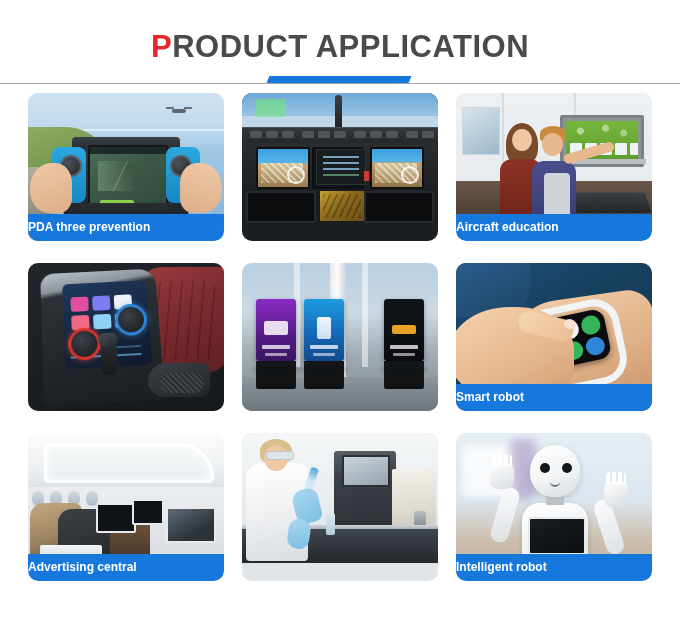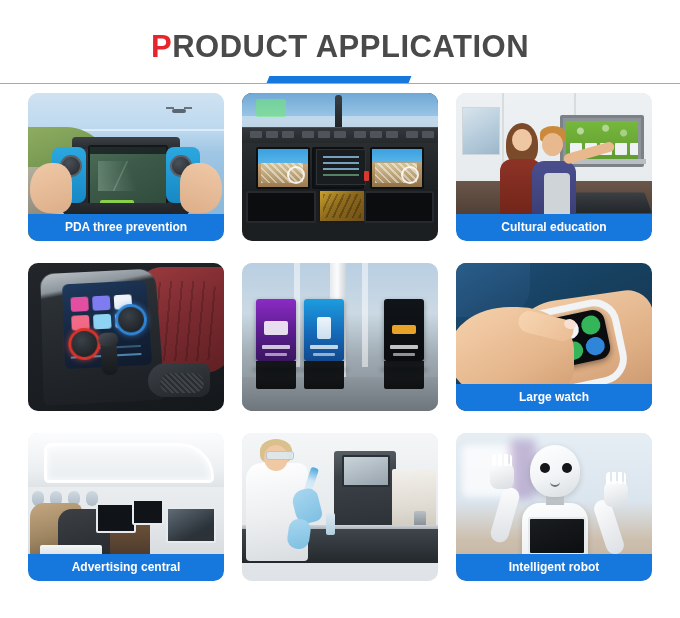--- a/index.html
+++ b/index.html
@@ -88,21 +88,20 @@
     position: absolute;
     left: 0;
     right: 0;
     bottom: 0;
     height: 27px;
     line-height: 27px;
     background: #1677dc;
     color: #ffffff;
     font-size: 12px;
     font-weight: bold;
-    text-align: center;
     border-bottom-left-radius: 10px;
     border-bottom-right-radius: 10px;
     white-space: nowrap;
     overflow: hidden;
     z-index: 5;
   }
 
   
 
   
@@ -791,21 +790,21 @@
         <div class="p-woman-hair"></div>
         <div class="p-woman-head"></div>
         <div class="p-woman-body"></div>
         <div class="p-man-hair"></div>
         <div class="p-man-head"></div>
         <div class="p-man-body"></div>
         <div class="p-man-apron"></div>
         <div class="arm"></div>
       </div>
     </div>
-    <div class="card-label">Cultural education</div>
+    <div class="card-label">Aircraft education</div>
   </div>
 
   <div class="card">
     <div class="card-media">
       <div class="sc-auto">
         <div class="seat"></div>
         <div class="console">
           <div class="panel">
             <div class="tiles2">
               <i style="background:#e34fa0"></i>
@@ -878,21 +877,21 @@
             <i style="background:#2f86d8"></i>
             <i style="background:#35b55a"></i>
             <i style="background:#2f86d8"></i>
           </div>
         </div>
         <div class="hand"></div>
         <div class="finger"></div>
         <div class="nail"></div>
       </div>
     </div>
-    <div class="card-label">Large watch</div>
+    <div class="card-label">Smart robot</div>
   </div>
 
   <div class="card">
     <div class="card-media">
       <div class="sc-cab">
         <div class="ceiling"></div>
         <div class="cove"></div>
         <div class="windows">
             <i></i>
             <i></i>

